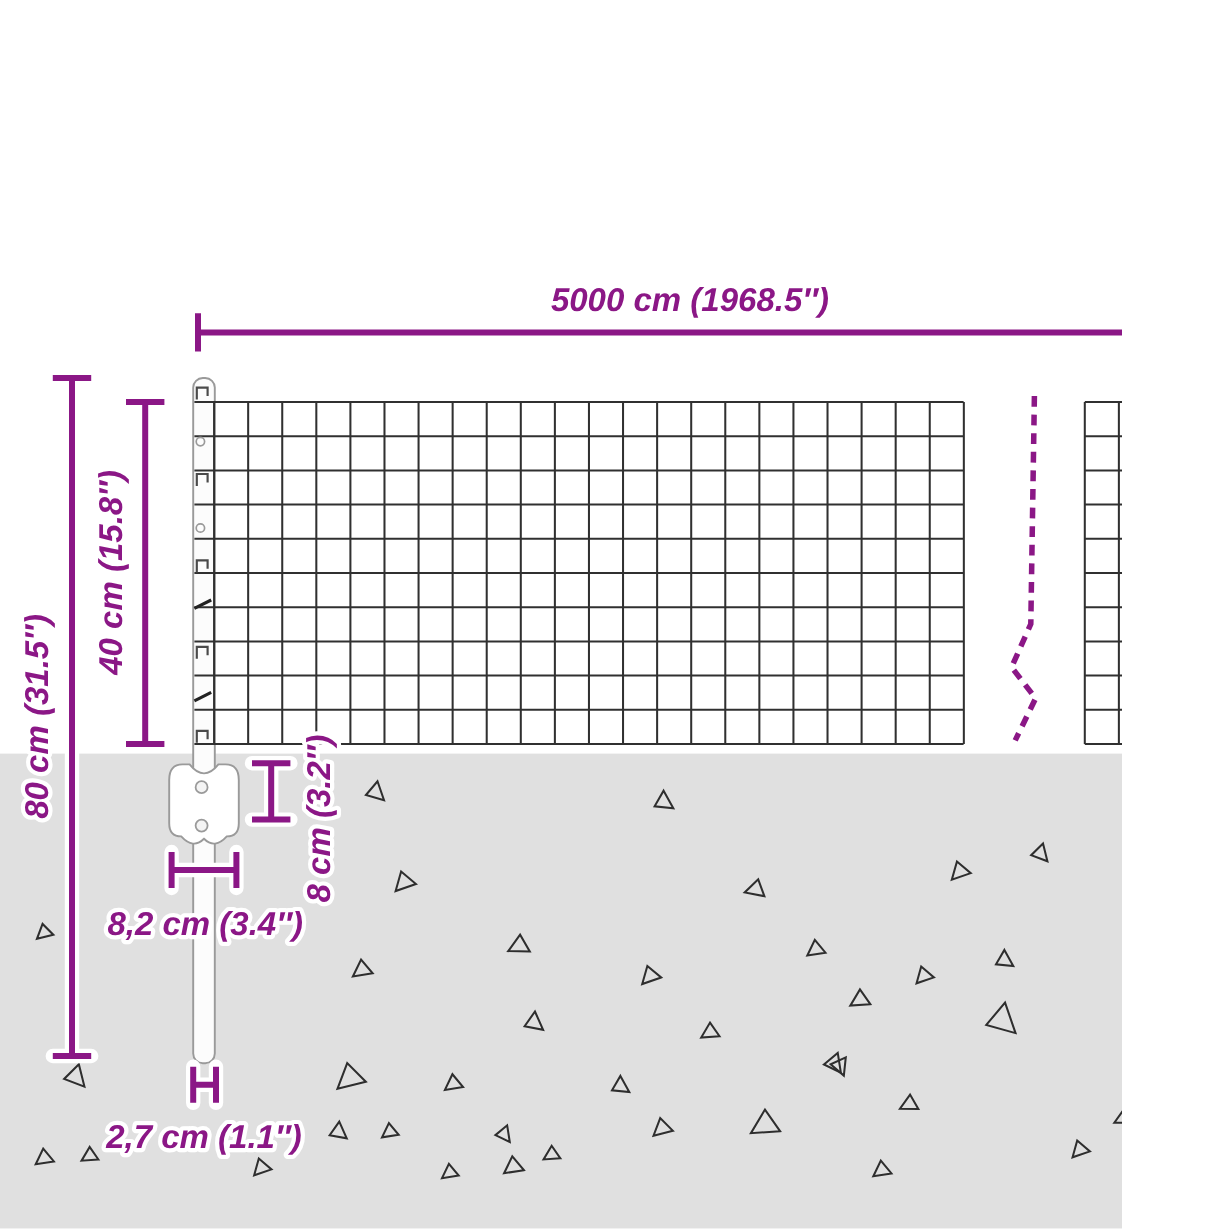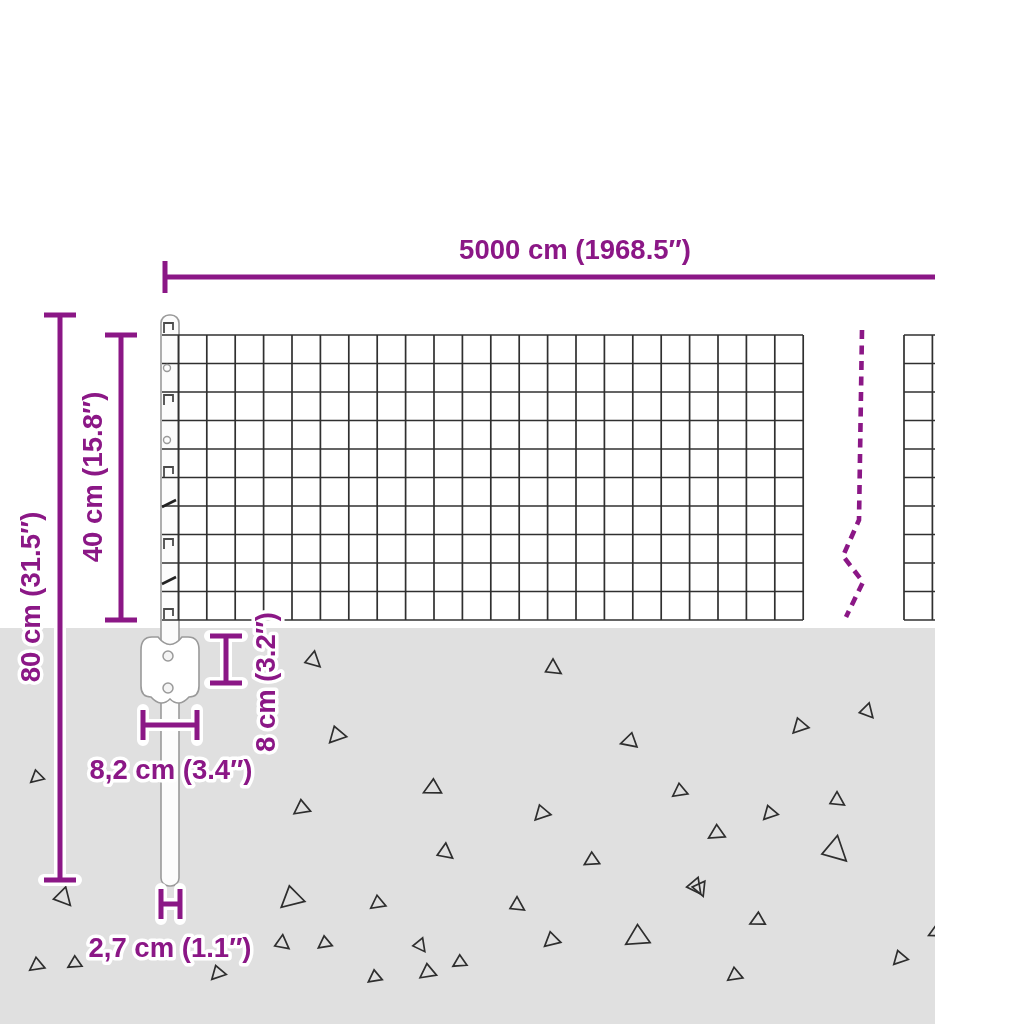--- a/index.html
+++ b/index.html
@@ -1,17 +1,17 @@
 <!DOCTYPE html>
 <html style="--c-dim: #8B1786; --c-mesh: #303030; --c-post: #9A9A9A; --c-tri: #2E2E2E; --c-bg: #FFFFFF;"><head>
 <meta charset="utf-8">
 <style>
   html,body{margin:0;padding:0;background:#fff;}
   .stage{position:relative;width:935px;height:1024px;background:var(--c-bg,#fff);overflow:hidden;
-         font-family:"Liberation Sans",sans-serif;}
+         font-family:"Liberation Sans",sans-serif;font-style:italic;}
   svg{position:absolute;left:0;top:0;}
   .dim-stroke{stroke:var(--c-dim,#8B1786);stroke-width:5;fill:none;}
   .dim-halo{stroke:#ffffff;stroke-width:12;fill:none;stroke-linecap:round;}
   .dash-line{stroke:var(--c-dim,#8B1786);stroke-width:4.6;fill:none;stroke-dasharray:9 6.5;}
   .dim-label{font-family:"Liberation Sans",sans-serif;font-weight:bold;font-size:27.5px;
              fill:var(--c-dim,#8B1786);stroke:#ffffff;stroke-width:7px;paint-order:stroke;
              stroke-linejoin:round;text-anchor:middle;}
   .mesh-wire{stroke:var(--c-mesh,#303030);stroke-width:1.7;}
   .post-shape{fill:#fcfcfc;stroke:var(--c-post,#9A9A9A);stroke-width:1.6;}
   .plate-shape{fill:#ffffff;stroke:var(--c-post,#9A9A9A);stroke-width:1.6;}

